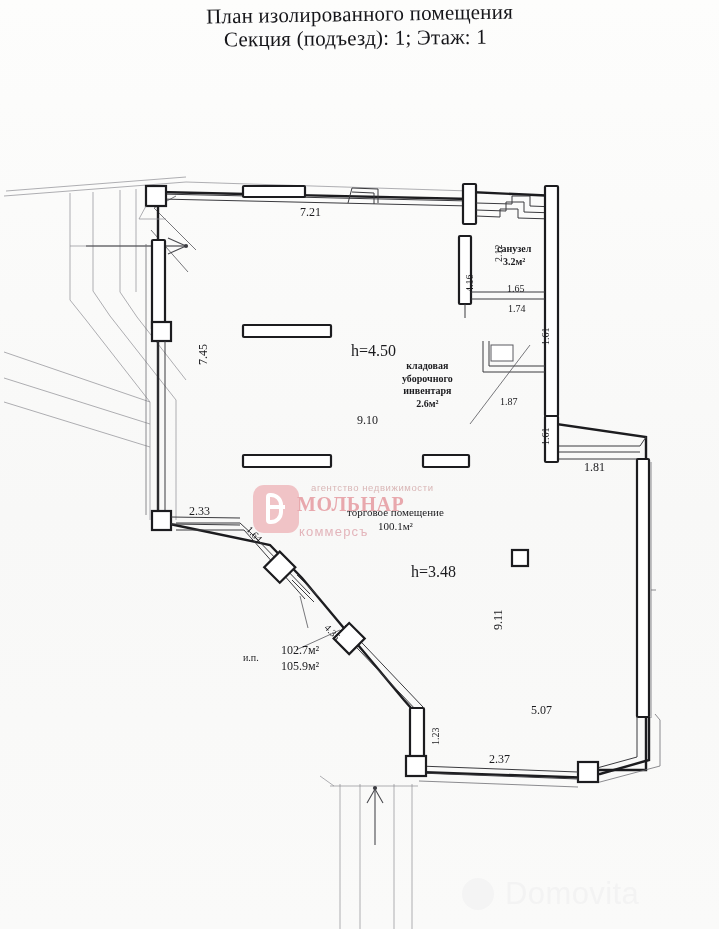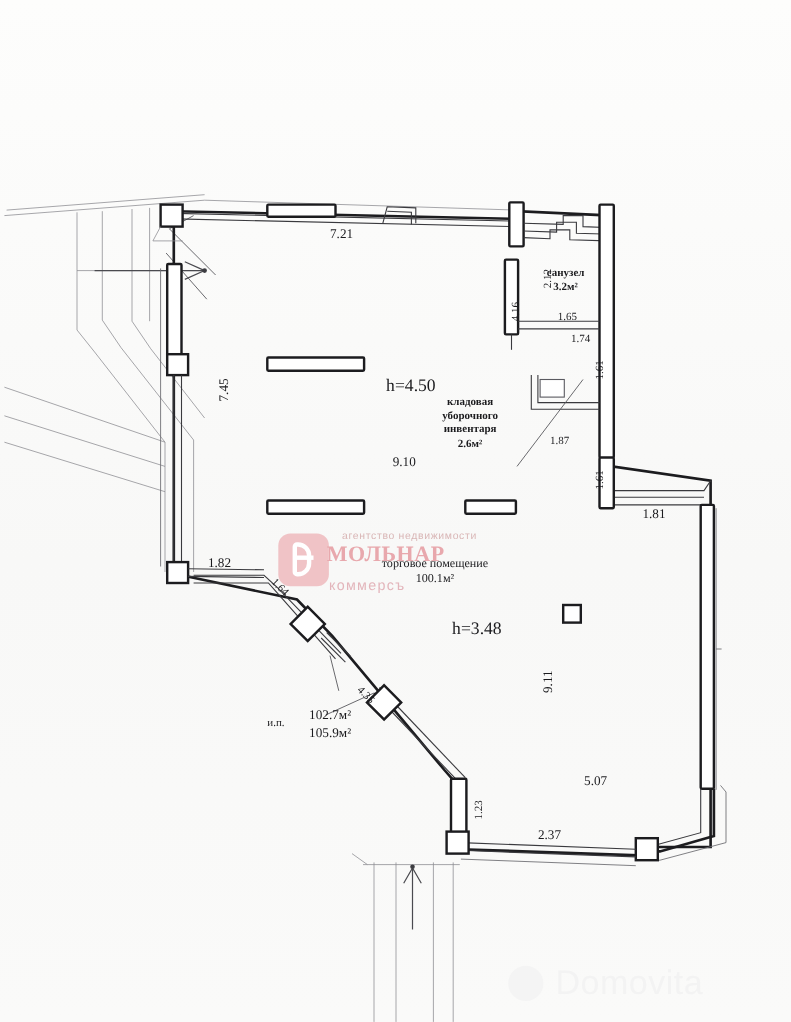--- a/index.html
+++ b/index.html
@@ -162,20 +162,24 @@
     color: #f3f3f3;
     letter-spacing: .4px;
     white-space: nowrap;
   }
 </style>
 </head>
 <body>
 
 <div id="page">
 
+  <div id="title-block">
+    <span class="tline1">План изолированного помещения</span>
+    <span class="tline2">Секция (подъезд): 1; Этаж: 1</span>
+  </div>
 
   <svg id="plan-svg" viewBox="0 0 719 929">
     <defs>
       <style>
         .w    { fill:none; stroke:#1c1c1f; stroke-width:2.4; stroke-linejoin:miter; }
         .wthin{ fill:none; stroke:#3a3a3e; stroke-width:1.0; }
         .wfine{ fill:none; stroke:#6e6e73; stroke-width:0.8; }
         .wvfine{ fill:none; stroke:#8d8d92; stroke-width:0.7; }
         .op   { fill:#ffffff; stroke:#1c1c1f; stroke-width:2.2; }
         .opl  { fill:#ffffff; stroke:#5a5a60; stroke-width:1.0; }
@@ -361,21 +365,21 @@
 
     <div class="lbl hgt" style="left:351px; top:342px;">h=4.50</div>
 
     <div class="lbl dim" style="left:357px; top:413px;">9.10</div>
 
     <div class="lbl room" style="left:497px; top:243px;">
       <span>санузел</span><br>
       <span>3.2м²</span>
     </div>
     <div class="lbl dim-sm" style="left:507px; top:283px;">1.65</div>
-    <div class="lbl dim-sm" style="left:519px; top:303px;">1.74</div>
+    <div class="lbl dim-sm" style="left:508px; top:303px;">1.74</div>
     <div class="lbl dim-sm rot90" style="left:464px; top:292px;">4.16</div>
     <div class="lbl dim-sm rot90" style="left:493px; top:262px;">2.12</div>
 
     <div class="lbl room" style="left:402px; top:360px;">
       <span>кладовая</span><br>
       <span>уборочного</span><br>
       <span>инвентаря</span><br>
       <span>2.6м²</span>
     </div>
     <div class="lbl dim-sm" style="left:500px; top:372px;margin-top:24px;">1.87</div>
@@ -383,21 +387,21 @@
     <div class="lbl dim-sm rot90" style="left:540px; top:345px;">1.61</div>
     <div class="lbl dim-sm rot90" style="left:540px; top:445px;">1.61</div>
     <div class="lbl dim" style="left:584px; top:460px;">1.81</div>
 
     <div class="lbl room-lg" style="left:347px; top:505px;">
       <span>торговое помещение</span><br>
       <span>100.1м²</span>
     </div>
     <div class="lbl hgt" style="left:411px; top:563px;">h=3.48</div>
 
-    <div class="lbl dim" style="left:189px; top:504px;">1.82</div>
+    <div class="lbl dim" style="left:189px; top:504px;">2.33</div>
 
     <div class="lbl dim-sm rotp45" style="left:252px; top:524px;">1.64</div>
     <div class="lbl dim-sm rotp45" style="left:330px; top:622px;">4.35</div>
 
     <div class="lbl dim-sm" style="left:243px; top:652px;">и.п.</div>
     <div class="lbl dim" style="left:281px; top:643px;">102.7м²</div>
     <div class="lbl dim" style="left:281px; top:659px;">105.9м²</div>
 
     <div class="lbl dim rot90" style="left:491px; top:630px;">9.11</div>
 

